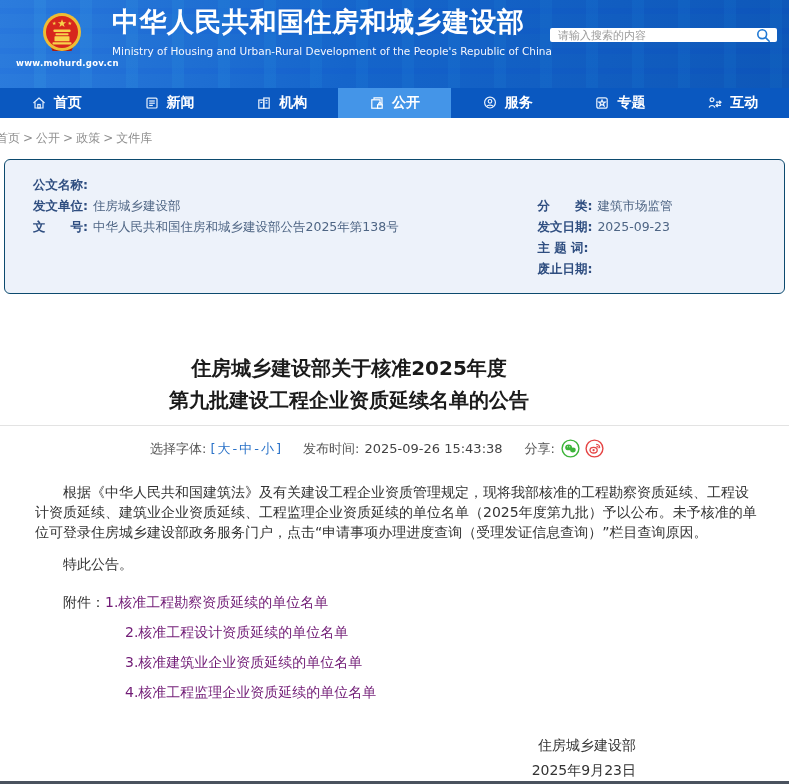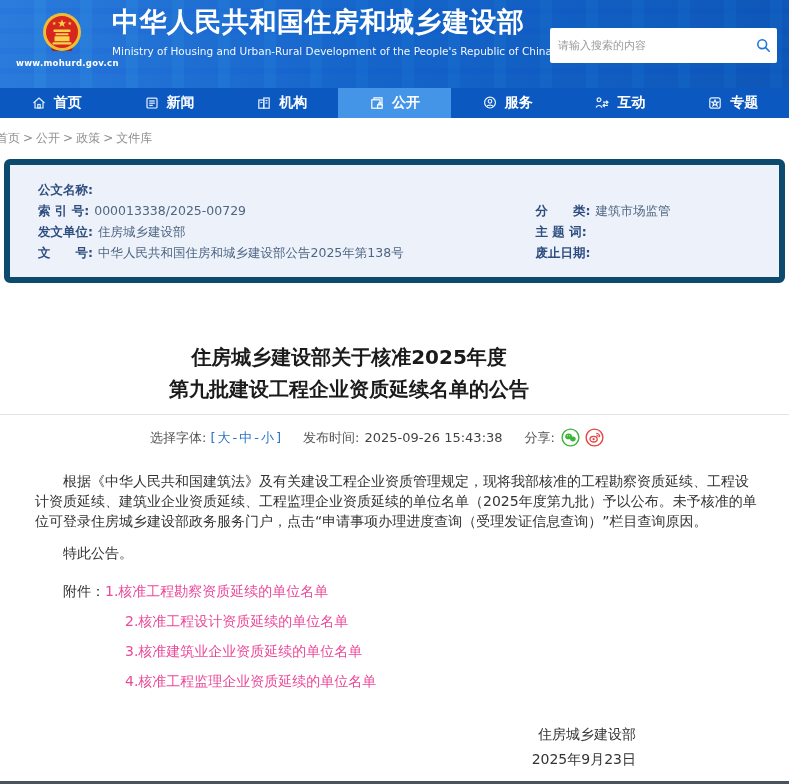--- a/index.html
+++ b/index.html
@@ -13,39 +13,39 @@
     background:
       repeating-linear-gradient(90deg, transparent 0 34px, rgba(255,255,255,.35) 34px 46px),
       repeating-linear-gradient(0deg, transparent 0 14px, rgba(13,70,150,.5) 14px 20px);
     mix-blend-mode:overlay; }
   .emblem-wrap { position:absolute; left:16px; top:12px; width:92px; text-align:center; }
   .emblem { display:block; margin:0 auto; }
   .site-url { margin-top:4px; color:#fff; font-size:8.5px; font-weight:bold; letter-spacing:.3px; }
   .title-block { position:absolute; left:112px; top:4px; color:#fff; }
   .site-title { font-size:27px; font-weight:bold; letter-spacing:.5px; }
   .site-subtitle { margin-top:5px; font-size:10.5px; opacity:.95; }
-  .search-box { position:absolute; right:12px; top:28px; width:227px; height:35px;
+  .search-box { position:absolute; right:12px; top:28px; width:227px; height:14px;
     background:#fff; border-radius:2px; display:flex; align-items:center; padding:0 6px 0 8px; }
   .search-box input { flex:1; border:none; outline:none; font-size:11px; color:#333;
     font-family:"DejaVu Sans","Liberation Sans",sans-serif; }
   .search-box input::placeholder { color:#9a9a9a; }
 
   
   .main-nav { display:flex; height:30px; background:#0a58c0; }
   .nav-item { flex:1; display:flex; align-items:center; justify-content:center; gap:7px;
     color:#fff; font-size:14px; font-weight:bold; cursor:pointer; }
   .nav-item.active { background:#4495e8; }
   .nav-item svg { display:block; }
 
   
   .breadcrumb { margin:12px 0 0 -4px; font-size:12px; color:#8f8f8f; }
   .breadcrumb span { margin:0 3px; }
 
   
-  .doc-card { margin:12px 4px 0 4px; background:#edf2fa; border:6px solid #0c4a6e;
+  .doc-card { margin:12px 4px 0 4px; background:#edf2fa; border:1px solid #0c4a6e;
     border-radius:6px; padding:15px 20px 13px 28px; font-size:12.5px; }
   .meta-row { display:flex; line-height:20px; margin-bottom:1px; }
   .meta-cols { display:flex; }
   .meta-col-left { width:69%; }
   .meta-col-right { width:31%;text-align:center; }
   .meta-label { font-weight:bold; color:#2f4e80; white-space:pre; flex:none; }
   .meta-value { color:#4e6584; margin-left:5px; }
 
   
   .article { padding:0 32px 0 35px; color:#333; }
@@ -61,21 +61,21 @@
   .publish-time { color:#444; margin-left:5px; }
   .share-icons { display:flex; align-items:center; gap:5px; margin-left:6px; }
   .share-icons svg { display:block; cursor:pointer; }
 
   .body-text { margin-top:11px; font-size:14px; line-height:20px; }
   .body-text p.indent { text-indent:2em; }
   .para-2 { margin-top:12px; }
   .attachments { margin-top:13px; font-size:14px; }
   .att-first { line-height:30px; text-indent:2em; }
   .att-item { line-height:30px; padding-left:90px; }
-  .att-link { color:#ec4899; cursor:pointer; }
+  .att-link { color:#701a75; cursor:pointer; }
 
   .signature { margin-top:26px; text-align:right; padding-right:121px; font-size:14px; line-height:25px; }
 
   .footer-rule { position:absolute; left:0; bottom:0; width:789px; height:3px; background:#4a525e; }
 </style>
 </head>
 <body>
 
 <div class="site-header">
   <div class="header-deco"></div>
@@ -150,63 +150,63 @@
   <div class="nav-item">
     <svg width="16" height="16" viewBox="0 0 16 16" fill="none" stroke="#e8f1fc" stroke-width="1.2">
       <circle cx="8" cy="7.6" r="5.4"></circle>
         <circle cx="8" cy="6.3" r="1.8"></circle>
         <path d="M4.6,11.6 C5.6,9.5 10.4,9.5 11.4,11.6"></path>
     </svg>
     <span>服务</span>
   </div>
   <div class="nav-item">
     <svg width="16" height="16" viewBox="0 0 16 16" fill="none" stroke="#e8f1fc" stroke-width="1.2">
+      <rect x="2.8" y="2.8" width="10.4" height="10.4" rx="2"></rect>
+      <polygon points="8,5 8.9,7.2 11.2,7.2 9.4,8.6 10.1,10.9 8,9.5 5.9,10.9 6.6,8.6 4.8,7.2 7.1,7.2"></polygon>
+    </svg>
+    <span>专题</span>
+  </div>
+  <div class="nav-item">
+    <svg width="16" height="16" viewBox="0 0 16 16" fill="none" stroke="#e8f1fc" stroke-width="1.2">
       <circle cx="5" cy="4.8" r="1.9"></circle>
         <path d="M2.2,12.6 C2.6,9.8 7.4,9.8 7.8,12.6"></path>
       <path d="M9,7.2 H14 M12.3,5.6 L14,7.2 L12.3,8.8"></path>
         <path d="M14,10.4 H9 M10.7,8.8 L9,10.4 L10.7,12"></path>
     </svg>
     <span>互动</span>
   </div>
-  <div class="nav-item">
-    <svg width="16" height="16" viewBox="0 0 16 16" fill="none" stroke="#e8f1fc" stroke-width="1.2">
-      <rect x="2.8" y="2.8" width="10.4" height="10.4" rx="2"></rect>
-      <polygon points="8,5 8.9,7.2 11.2,7.2 9.4,8.6 10.1,10.9 8,9.5 5.9,10.9 6.6,8.6 4.8,7.2 7.1,7.2"></polygon>
-    </svg>
-    <span>专题</span>
-  </div>
 </div>
 
 <div class="breadcrumb">
   <a>首页</a><span>&gt;</span><a>公开</a><span>&gt;</span><a>政策</a><span>&gt;</span><a>文件库</a>
 </div>
 
 <div class="doc-card">
   <div class="meta-row">
     <span class="meta-label">公文名称:</span>
   </div>
   <div class="meta-cols">
     <div class="meta-col-left">
       <div class="meta-row">
-        <span class="meta-label">索 引 号:</span>
-        <span class="meta-value">000013338/2025-00729</span>
-      </div>
-      <div class="meta-row">
         <span class="meta-label">发文单位:</span>
         <span class="meta-value">住房城乡建设部</span>
       </div>
       <div class="meta-row">
         <span class="meta-label">文　　号:</span>
         <span class="meta-value">中华人民共和国住房和城乡建设部公告2025年第138号</span>
       </div>
     </div>
     <div class="meta-col-right">
       <div class="meta-row">
         <span class="meta-label">分　　类:</span>
         <span class="meta-value">建筑市场监管</span>
+      </div>
+      <div class="meta-row">
+        <span class="meta-label">发文日期:</span>
+        <span class="meta-value">2025-09-23</span>
       </div>
       <div class="meta-row">
         <span class="meta-label">主 题 词:</span>
         <span class="meta-value"></span>
       </div>
       <div class="meta-row">
         <span class="meta-label">废止日期:</span>
         <span class="meta-value"></span>
       </div>
     </div>

